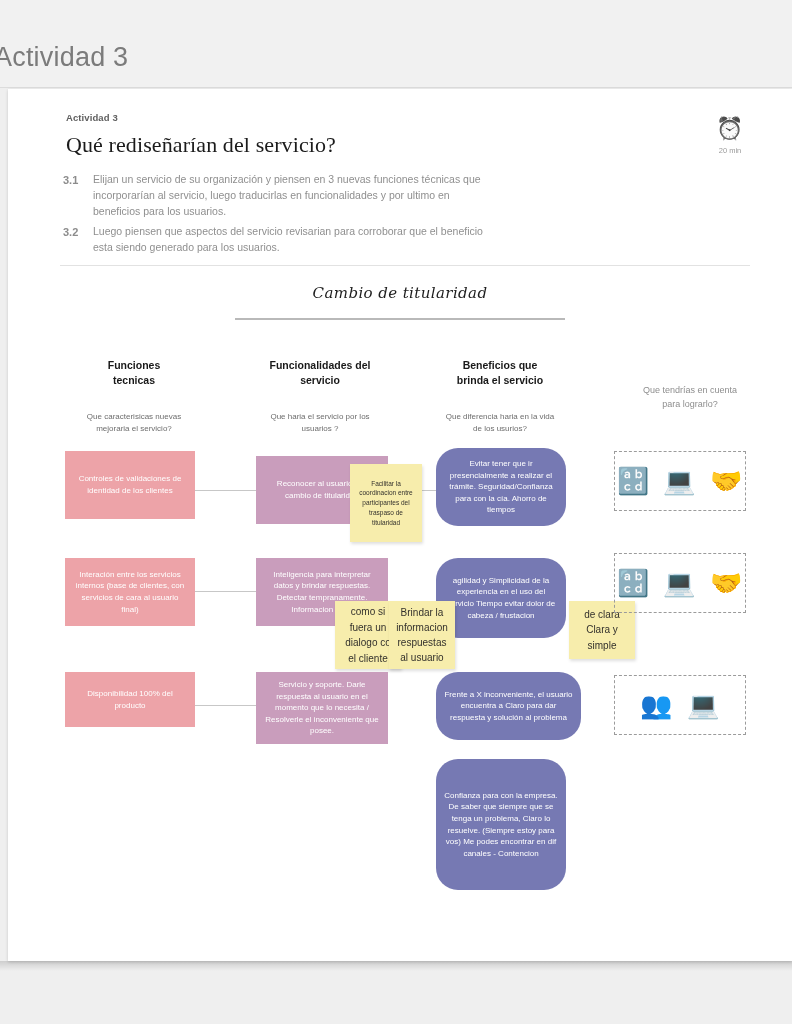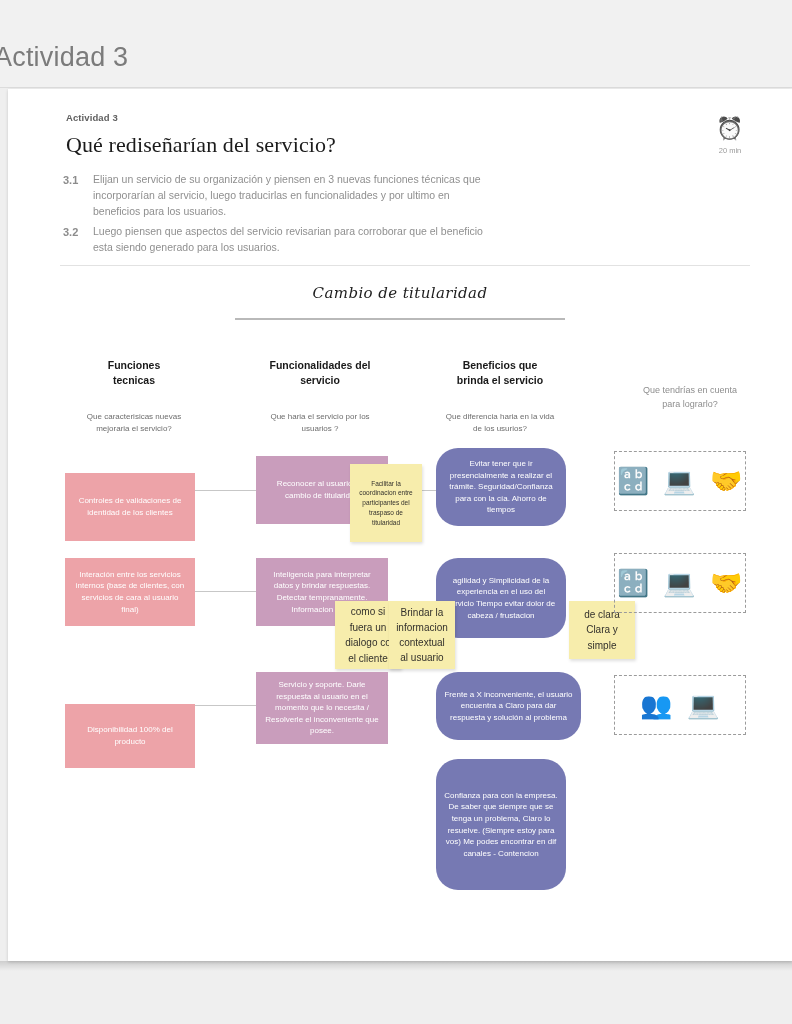--- a/index.html
+++ b/index.html
@@ -285,35 +285,35 @@
   <div id="col-head-4" style="top:295px">
     <span>Que tendrías en cuenta</span><br>
     <span>para lograrlo?</span>
   </div>
 
   <div class="conn" style="left:186px; top:401px; width:62px;"></div>
   <div class="conn" style="left:186px; top:502px; width:62px;"></div>
   <div class="conn" style="left:186px; top:616px; width:62px;"></div>
   <div class="conn" style="left:398px; top:401px; width:30px;"></div>
 
-  <div class="card pink" style="left:57px;  top:384px; width:130px; height:68px;">Controles de validaciones de identidad de los clientes</div>
+  <div class="card pink" style="left:57px;  top:362px; width:130px; height:68px;">Controles de validaciones de identidad de los clientes</div>
   <div class="card purple" style="left:248px; top:367px; width:132px; height:68px;">Reconocer al usuario y el cambio de titularidad</div>
   <div class="card blue" style="left:428px; top:359px; width:130px; height:78px;">Evitar tener que ir presencialmente a realizar el trámite. Seguridad/Confianza para con la cía. Ahorro de tiempos</div>
 
   <div class="sticky" style="left:342px; top:375px; width:72px; height:78px; font-size:6.5px; line-height:1.5;">Facilitar la coordinacion entre participantes del traspaso de titularidad</div>
 
   <div class="card pink" style="left:57px;  top:469px; width:130px; height:68px;">Interación entre los servicios internos (base de clientes, con servicios de cara al usuario final)</div>
   <div class="card purple" style="left:248px; top:469px; width:132px; height:68px;">Inteligencia para interpretar datos y brindar respuestas. Detectar tempranamente. Informacion clara</div>
   <div class="card blue" style="left:428px; top:469px; width:130px; height:80px;">agilidad y Simplicidad de la experiencia en el uso del servicio Tiempo evitar dolor de cabeza / frustacion</div>
 
   <div class="sticky" style="left:327px; top:512px; width:66px; height:68px; font-size:10px; line-height:1.55;">como si fuera un dialogo co el cliente</div>
-  <div class="sticky" style="left:381px; top:512px; width:66px; height:68px; font-size:10px; line-height:1.5;">Brindar la informacion contextual al usuario</div>
+  <div class="sticky" style="left:381px; top:512px; width:66px; height:68px; font-size:10px; line-height:1.5;">Brindar la informacion respuestas al usuario</div>
   <div class="sticky" style="left:561px; top:512px; width:66px; height:58px; font-size:10px; line-height:1.55;">de clara Clara y simple</div>
 
-  <div class="card pink" style="left:57px;  top:583px; width:130px; height:64px;margin-top:32px;">Disponibilidad 100% del producto</div>
+  <div class="card pink" style="left:57px;  top:583px; width:130px; height:55px;">Disponibilidad 100% del producto</div>
   <div class="card purple" style="left:248px; top:583px; width:132px; height:72px;">Servicio y soporte. Darle respuesta al usuario en el momento que lo necesita / Resolverle el inconveniente que posee.</div>
   <div class="card blue" style="left:428px; top:583px; width:145px; height:68px;">Frente a X inconveniente, el usuario encuentra a Claro para dar respuesta y solución al problema</div>
 
   <div class="card blue" style="left:428px; top:670px; width:130px; height:131px;">Confianza para con la empresa. De saber que siempre que se tenga un problema, Claro lo resuelve. (Siempre estoy para vos) Me podes encontrar en dif canales - Contencion</div>
 
   <div class="icon-group" style="left:606px; top:362px; width:132px; height:60px;">
     <span>🔡</span>
     <span>💻</span>
     <span>🤝</span>
   </div>

